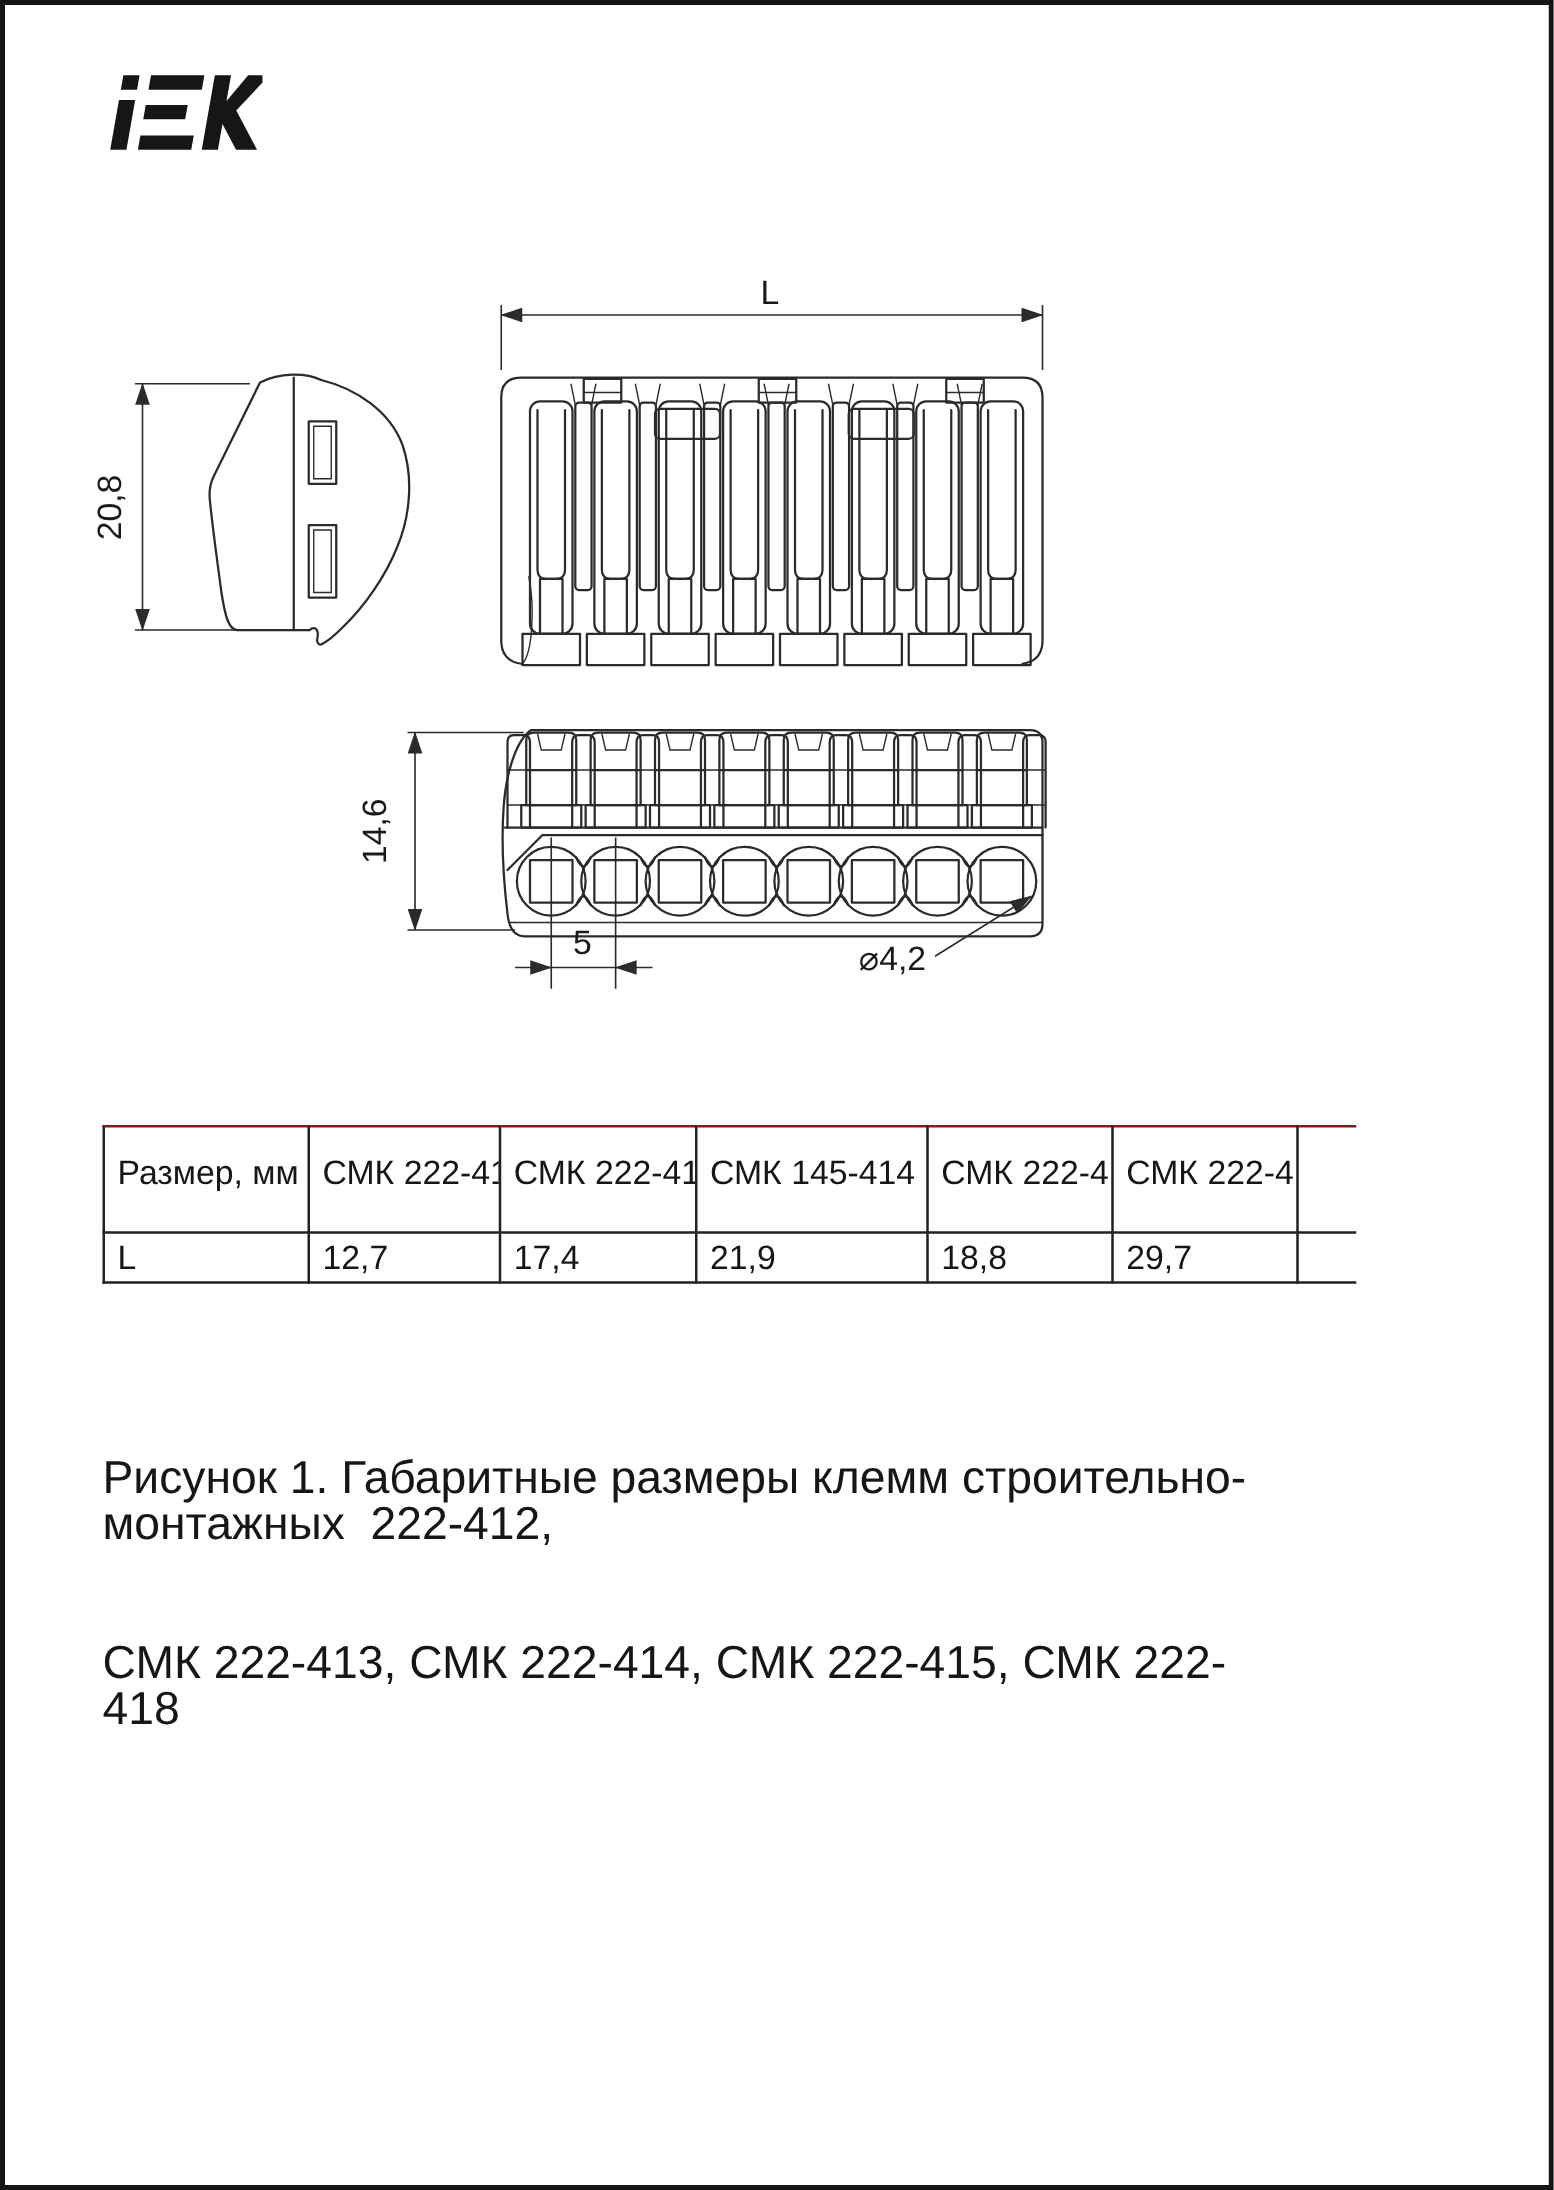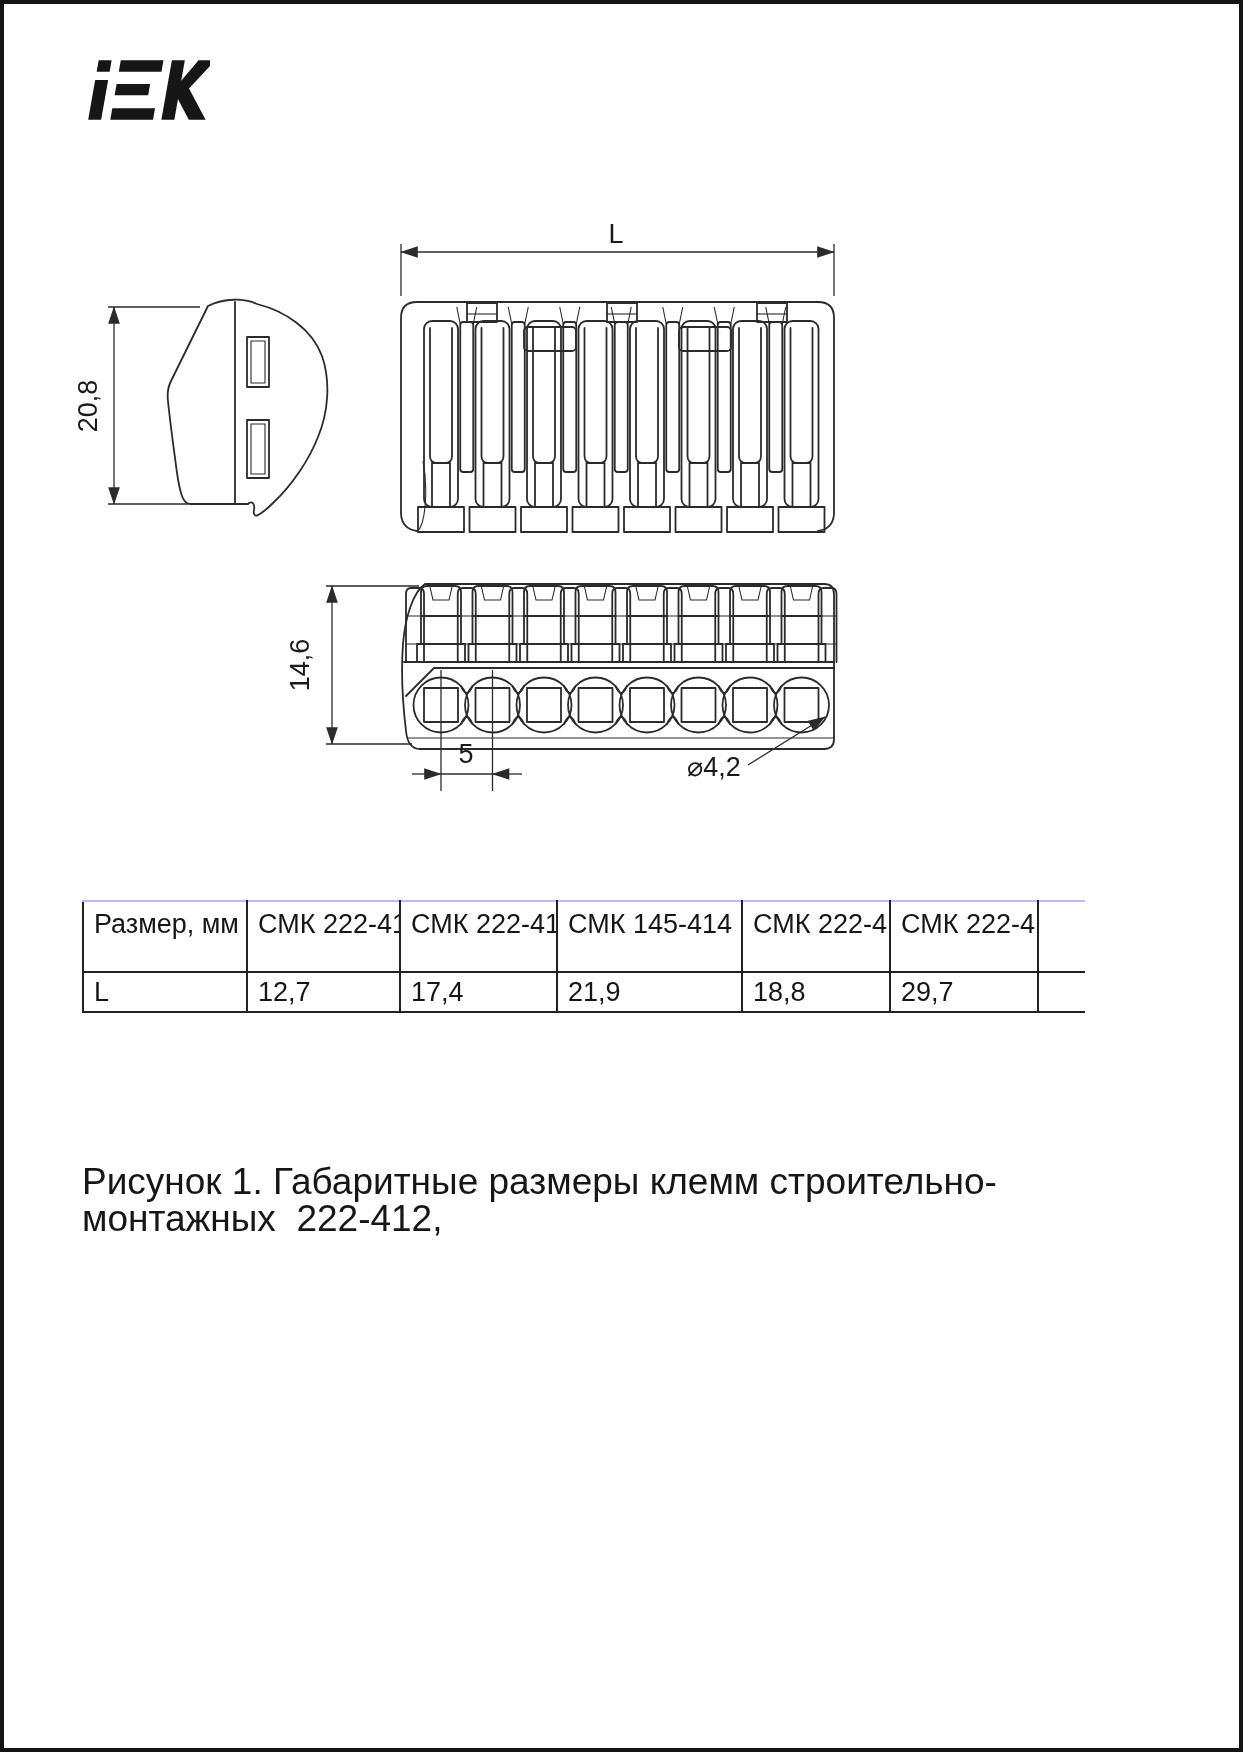--- a/index.html
+++ b/index.html
@@ -16,21 +16,21 @@
   #draw{left:0;top:0;}
   #draw path,#draw rect,#draw line,#draw circle{vector-effect:non-scaling-stroke;}
   .ln{fill:none;stroke:#2b2b2b;stroke-width:1.8px;stroke-linecap:round;stroke-linejoin:round;}
   .dim{fill:none;stroke:#2b2b2b;stroke-width:1.3px;}
   .thin{fill:none;stroke:#2b2b2b;stroke-width:1.1px;}
   .dimtxt{font-family:"Liberation Sans",sans-serif;font-size:27px;fill:#1a1a1a;}
   
   #tblwrap{left:78px;top:896px;width:1002px;}
   table{border-collapse:collapse;table-layout:fixed;width:1002px;font-size:27px;color:#161616;}
   td{border-left:2px solid #222;border-right:2px solid #222;padding:0 4px 0 10px;overflow:hidden;white-space:nowrap;}
-  tr.hdr td{height:62px;vertical-align:top;padding-top:7px;border-top:2px solid #c4b5fd;border-bottom:2px solid #222;}
+  tr.hdr td{height:62px;vertical-align:top;padding-top:21px;border-top:2px solid #7f1d1d;border-bottom:2px solid #222;}
   tr.dat td{height:38px;vertical-align:middle;border-bottom:2px solid #222;}
   td.filler{border-left:none;border-right:none;}
   
   #caption{left:78px;top:1085px;width:960px;font-size:37px;line-height:37px;white-space:pre-wrap;}
 </style>
 </head>
 <body>
 
 <div id="page">
 
@@ -237,15 +237,16 @@
         <td>18,8</td>
         <td>29,7</td>
         <td class="filler"></td>
       </tr>
     </tbody>
       </table>
   </div>
 
   <div class="abs" id="caption">
     <div>Рисунок 1. Габаритные размеры клемм строительно-монтажных  222-412,</div>
+    <div>СМК 222-413, СМК 222-414, СМК 222-415, СМК 222-418</div>
   </div>
 
 </div>
 
 </body></html>

